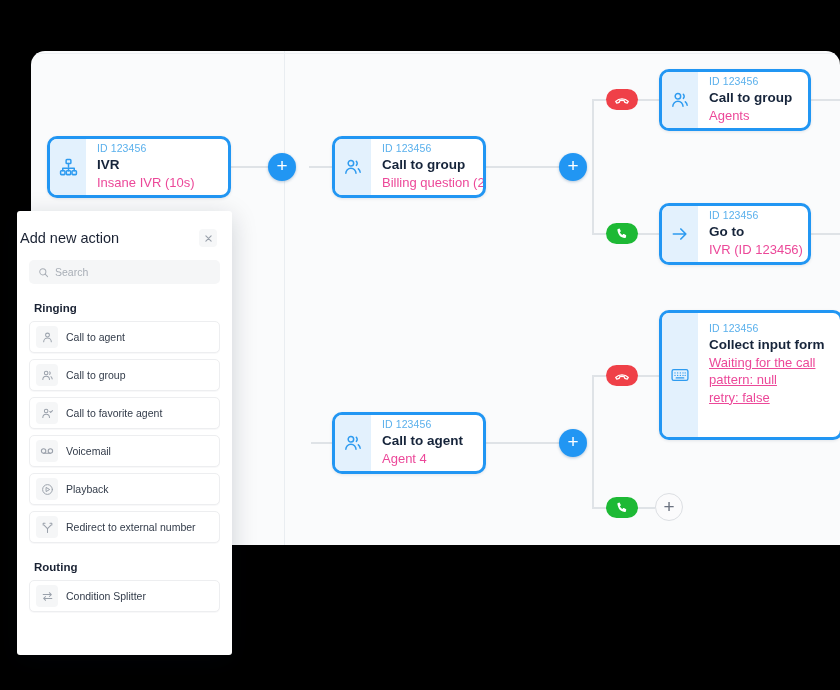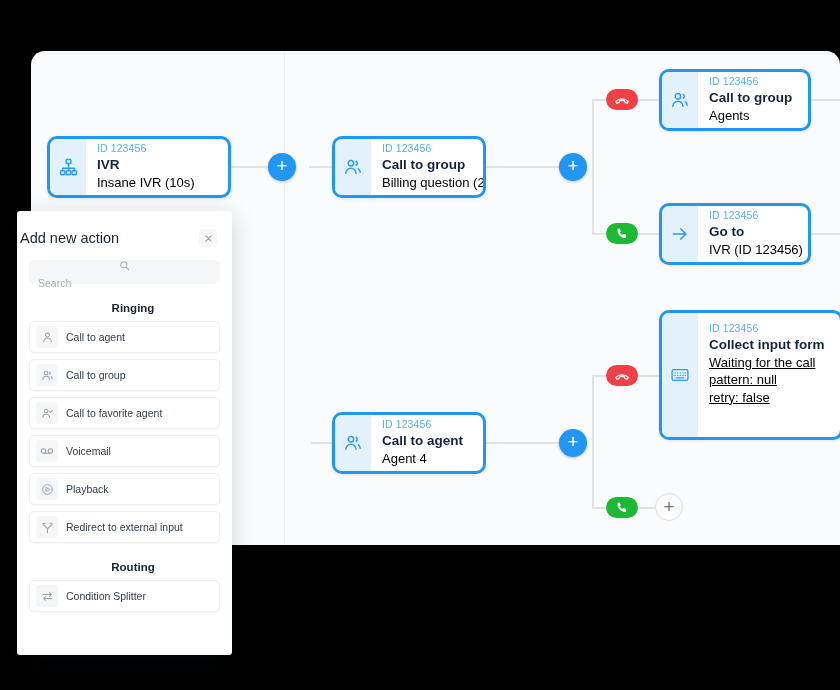--- a/index.html
+++ b/index.html
@@ -68,21 +68,21 @@
     margin-bottom: 1px;
   }
   .node-title {
     font-size: 13.5px;
     font-weight: 700;
     color: #16243a;
     line-height: 1.3;
   }
   .node-sub {
     font-size: 13px;
-    color: #000000;
+    color: #ec4899;
     line-height: 1.35;
     white-space: nowrap;
   }
   .node-sub.multi { white-space: normal; text-decoration: underline; }
 
   
   .plus-btn {
     position: absolute;
     width: 28px; height: 28px;
     border-radius: 50%;
@@ -144,37 +144,35 @@
     cursor: pointer;
   }
   .search-wrap {
     margin: 3px 12px 0 12px;
     height: 24px;
     background: #f5f6f7;
     border-radius: 5px;
     display: flex; align-items: center;
     padding: 0 9px;
     gap: 6px;
-    flex-direction: column;
   }
   .search-wrap input {
     border: none; outline: none; background: transparent;
     font-family: "Liberation Sans", sans-serif;
     font-size: 10.5px;
     color: #6d747e;
     width: 100%;
   }
   .search-wrap input::placeholder { color: #a8aeb6; }
 
   .group-label {
     font-size: 11.5px;
     font-weight: 700;
     color: #1a2233;
     margin: 18px 0 7px 17px;
-    text-align: center;
   }
   .action-list { padding: 0 12px; display: flex; flex-direction: column; gap: 6px; }
   .action-item {
     height: 32px;
     background: #ffffff;
     border: 1px solid #edeef0;
     border-radius: 5px;
     display: flex; align-items: center;
     padding-left: 6px;
     gap: 8px;
@@ -453,21 +451,21 @@
       <div class="action-item">
         <span class="action-icon">
           <svg width="13" height="13" viewBox="0 0 24 24" fill="none" stroke="currentColor" stroke-width="1.9" stroke-linecap="round" stroke-linejoin="round">
             <path d="M12 21v-7"></path>
             <path d="M12 14L5.5 7.5"></path>
             <path d="M12 14l6.5-6.5"></path>
             <path d="M4 4h3.5M4 4v3.5"></path>
             <path d="M20 4h-3.5M20 4v3.5"></path>
           </svg>
         </span>
-        <span class="action-label">Redirect to external input</span>
+        <span class="action-label">Redirect to external number</span>
       </div>
 
     </div>
 
     <div class="group-label">Routing</div>
     <div class="action-list">
 
 
       <div class="action-item">
         <span class="action-icon">

